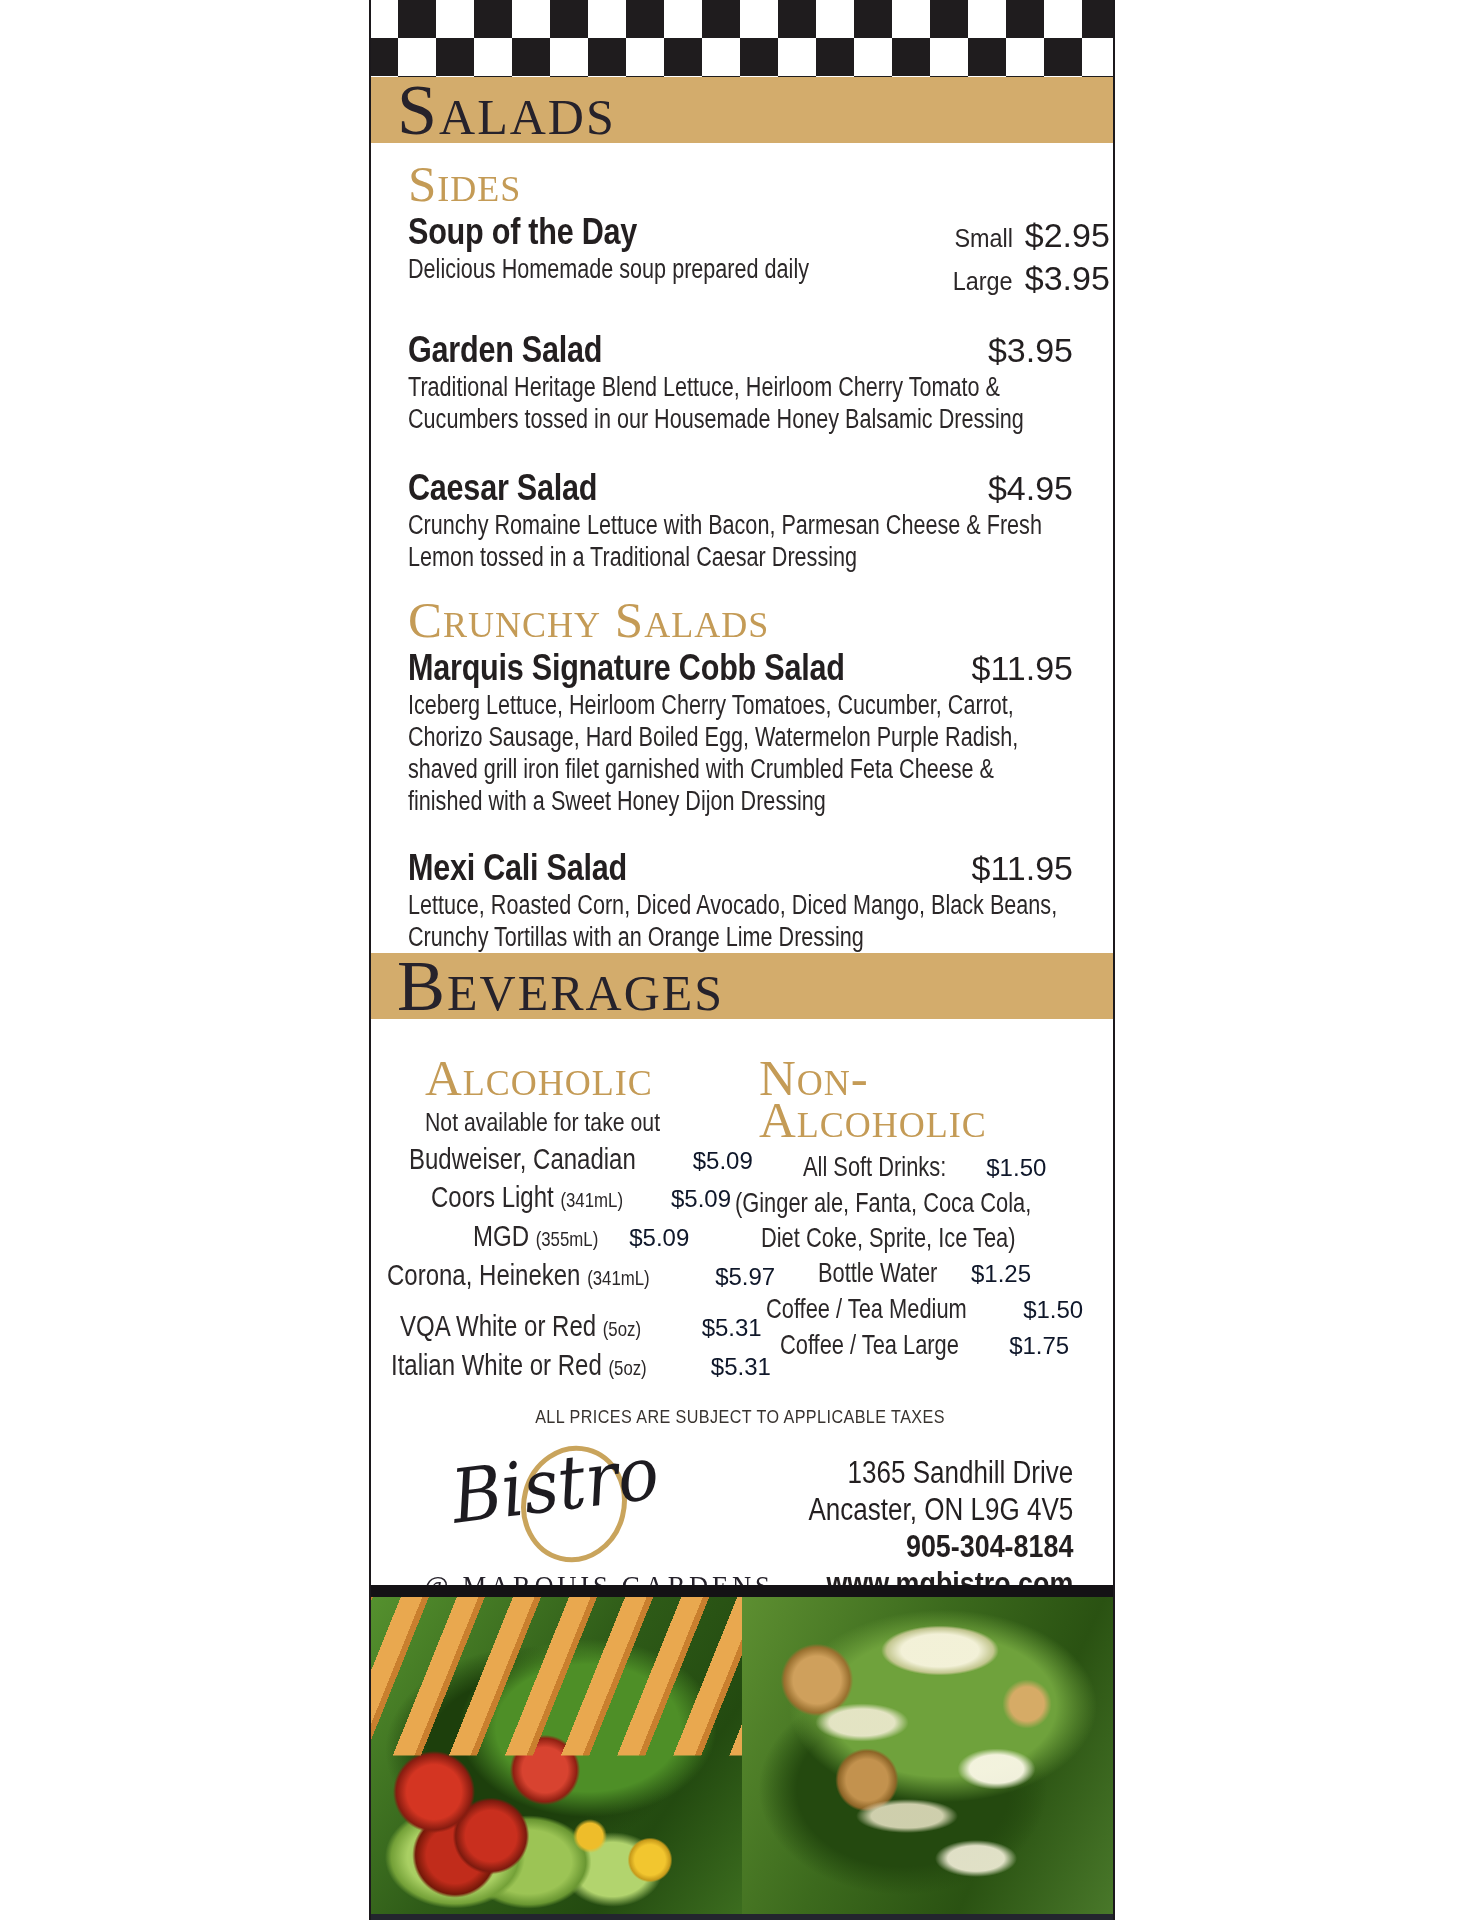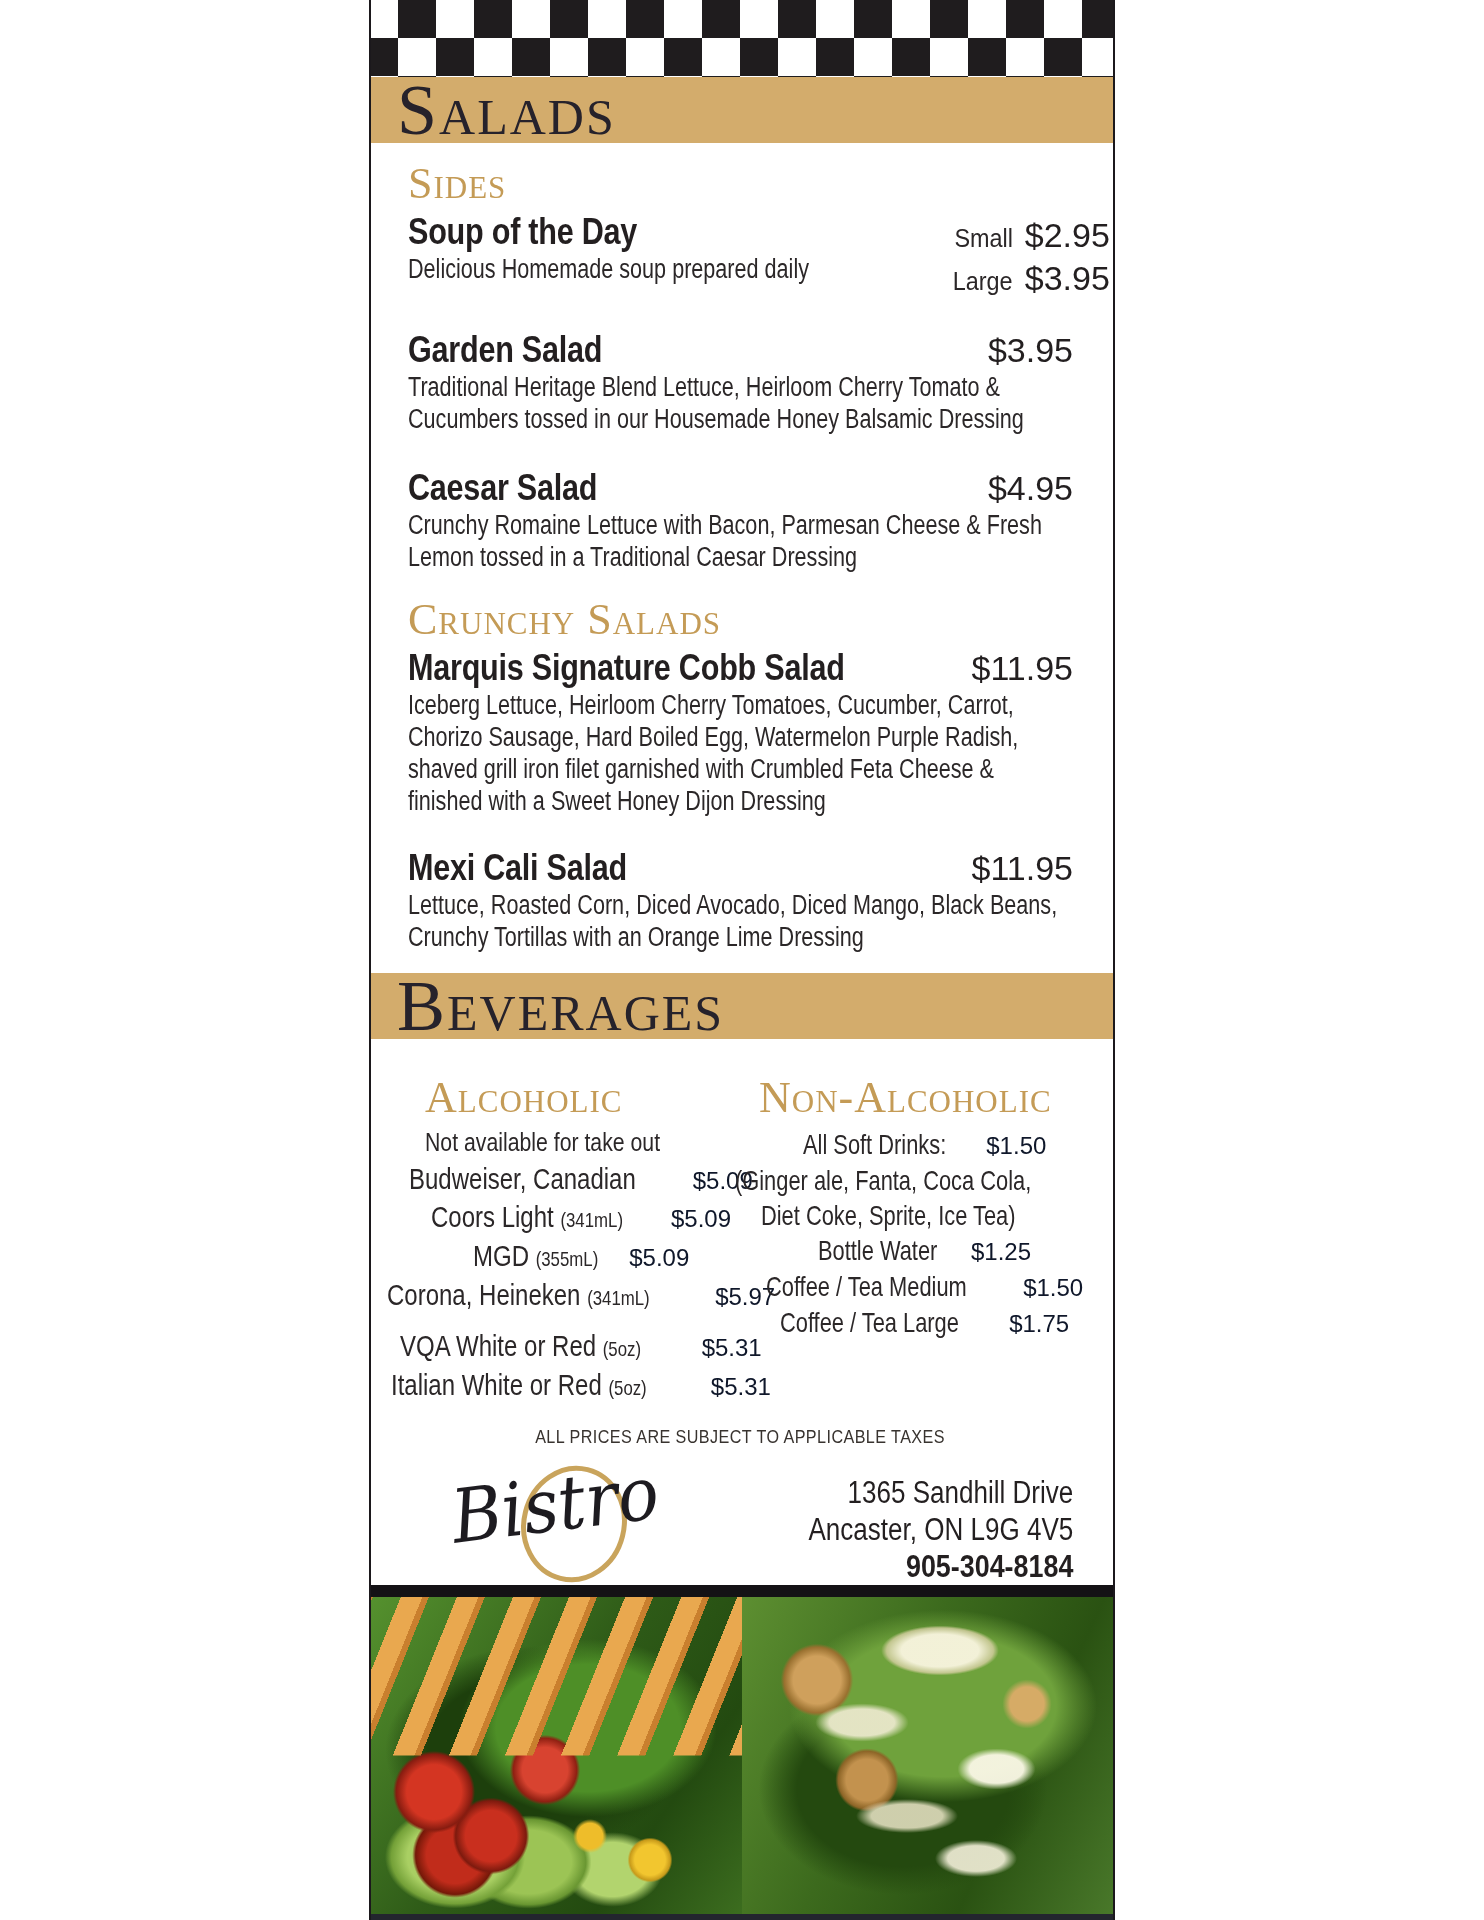--- a/index.html
+++ b/index.html
@@ -9,21 +9,21 @@
         border-left:2px solid #1b181c;border-right:2px solid #1b181c;background:#fff;}
   
   .checker{height:77px;background-color:#fff;
            background-image:conic-gradient(#1f1c1e 90deg,#ffffff 90deg 180deg,#1f1c1e 180deg 270deg,#ffffff 270deg);
            background-size:76px 76px;background-position:-11px 0;}
   
   .band{height:66px;background:#D3AC6C;display:flex;align-items:center;padding-left:26px;}
   .band-title{font-family:"Liberation Serif", serif;font-variant:small-caps;font-size:72px;line-height:66px;
               color:#26222b;letter-spacing:2px;}
   .content{padding:0 40px 0 37px;}
-  .sec-heading{font-family:"Liberation Serif", serif;font-variant:small-caps;font-size:44px;line-height:42px;
+  .sec-heading{font-family:"Liberation Serif", serif;font-variant:small-caps;font-size:51px;line-height:42px;
                color:#C49B56;letter-spacing:1px;margin:20px 0 6px 0;}
   .sec-heading.entree{margin-top:26px;}
   
   .item{margin-bottom:32px;}
   .item.caesar{margin-bottom:26px;}
   .item.cobb{margin-bottom:30px;}
   .item.mexi{margin-bottom:0;}
   .item-top{display:flex;justify-content:space-between;align-items:baseline;line-height:42px;}
   .item-title{display:inline-block;font-size:36px;font-weight:bold;color:#231F20;
               transform:scaleX(.85);transform-origin:0 100%;white-space:nowrap;letter-spacing:-.3px;}
@@ -180,21 +180,21 @@
       <div class="item mexi">
         <div class="item-top">
           <span class="item-title">Mexi Cali Salad</span>
           <span class="item-price">$11.95</span>
         </div>
         <div class="desc-line">Lettuce, Roasted Corn, Diced Avocado, Diced Mango, Black Beans,</div>
         <div class="desc-line">Crunchy Tortillas with an Orange Lime Dressing</div>
       </div>
     </div>
 
-    <div class="band" style="margin-top:20px;align-items:center;">
+    <div class="band" style="align-items:center;">
       <div class="band-title">Beverages</div>
     </div>
 
     <div class="content">
       <div class="bev-wrap">
 
         <div class="col-alc">
           <div class="sec-heading bev-heading">Alcoholic</div>
           <span class="bev-note">Not available for take out</span>
 

